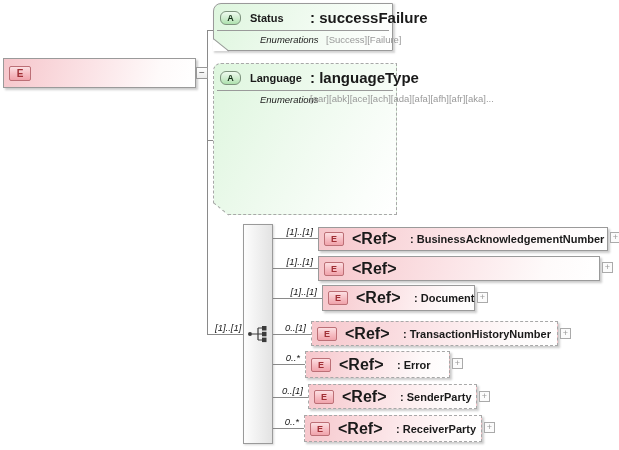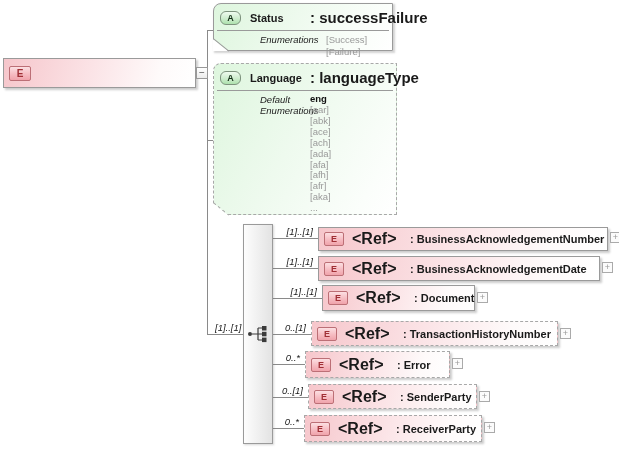--- a/index.html
+++ b/index.html
@@ -35,21 +35,21 @@
   .abox.dashed{border:1px dashed #a8a8a8;box-shadow:none;}
   .ahead{display:flex;align-items:center;padding:5px 6px 3px 6px;}
   .aname{font-size:11px;font-weight:bold;color:#1a1a1a;margin-left:9px;min-width:60px;white-space:nowrap;}
   .atype{font-size:15px;font-weight:bold;color:#1a1a1a;white-space:nowrap;}
   .asep{height:1px;background:#9a9a9a;margin:1px 3px 3px 3px;}
   .abody{padding:0 0 0 6px;}
   .prow{display:flex;align-items:flex-start;margin-left:40px;}
   .plabel{font-size:9.5px;font-style:italic;color:#222;flex:0 0 auto;}
   .status .plabel{width:66px;}
   .language .plabel{width:50px;}
-  .pvals{display:flex;flex-direction:column;}
+  .pvals{display:flex;}
   .pval{font-size:9.5px;color:#999;line-height:12px;white-space:nowrap;}
   .language .pval{line-height:10.9px;}
   .pval.strong{color:#111;font-weight:bold;}
 
   
   .notch{position:absolute;left:-1px;bottom:-1px;width:15px;height:12px;background:#fff;
          clip-path:polygon(0 0,0 100%,100% 100%);}
   .nline{position:absolute;left:-1px;bottom:11px;width:20px;height:1px;background:#999;
          transform-origin:0 100%;transform:rotate(39deg);}
   .dashed .nline{background:repeating-linear-gradient(90deg,#a8a8a8 0 3px,transparent 3px 6px);}
@@ -113,26 +113,20 @@
   </div>
 
   <div class="abox language dashed" style="left:213px;top:63px;width:184px;height:152px;">
     <div class="ahead">
       <span class="badge a-badge">A</span>
       <span class="aname">Language</span>
       <span class="atype">: languageType</span>
     </div>
     <div class="asep"></div>
     <div class="abody">
-      <div class="prow">
-        <span class="plabel">Default</span>
-        <div class="pvals">
-          <div class="pval strong">eng</div>
-        </div>
-      </div>
       <div class="prow">
         <span class="plabel">Enumerations</span>
         <div class="pvals">
           <div class="pval">[aar]</div>
           <div class="pval">[abk]</div>
           <div class="pval">[ace]</div>
           <div class="pval">[ach]</div>
           <div class="pval">[ada]</div>
           <div class="pval">[afa]</div>
           <div class="pval">[afh]</div>
@@ -168,21 +162,20 @@
   <div class="ebox" style="left:318px;top:227px;width:290px;height:24px;">
     <span class="badge e-badge sm">E</span>
     <span class="ref">&lt;Ref&gt;</span>
     <span class="rname">: BusinessAcknowledgementNumber</span>
   </div>
   <div class="plus" style="left:610px;top:232px;">+</div>
 
   <div class="ebox" style="left:318px;top:256px;width:282px;height:25px;">
     <span class="badge e-badge sm">E</span>
     <span class="ref">&lt;Ref&gt;</span>
-    <span class="rname">: BusinessAcknowledgementDate</span>
   </div>
   <div class="plus" style="left:602px;top:262px;">+</div>
 
   <div class="ebox" style="left:322px;top:285px;width:153px;height:26px;">
     <span class="badge e-badge sm">E</span>
     <span class="ref">&lt;Ref&gt;</span>
     <span class="rname">: Document</span>
   </div>
   <div class="plus" style="left:477px;top:292px;">+</div>
 

